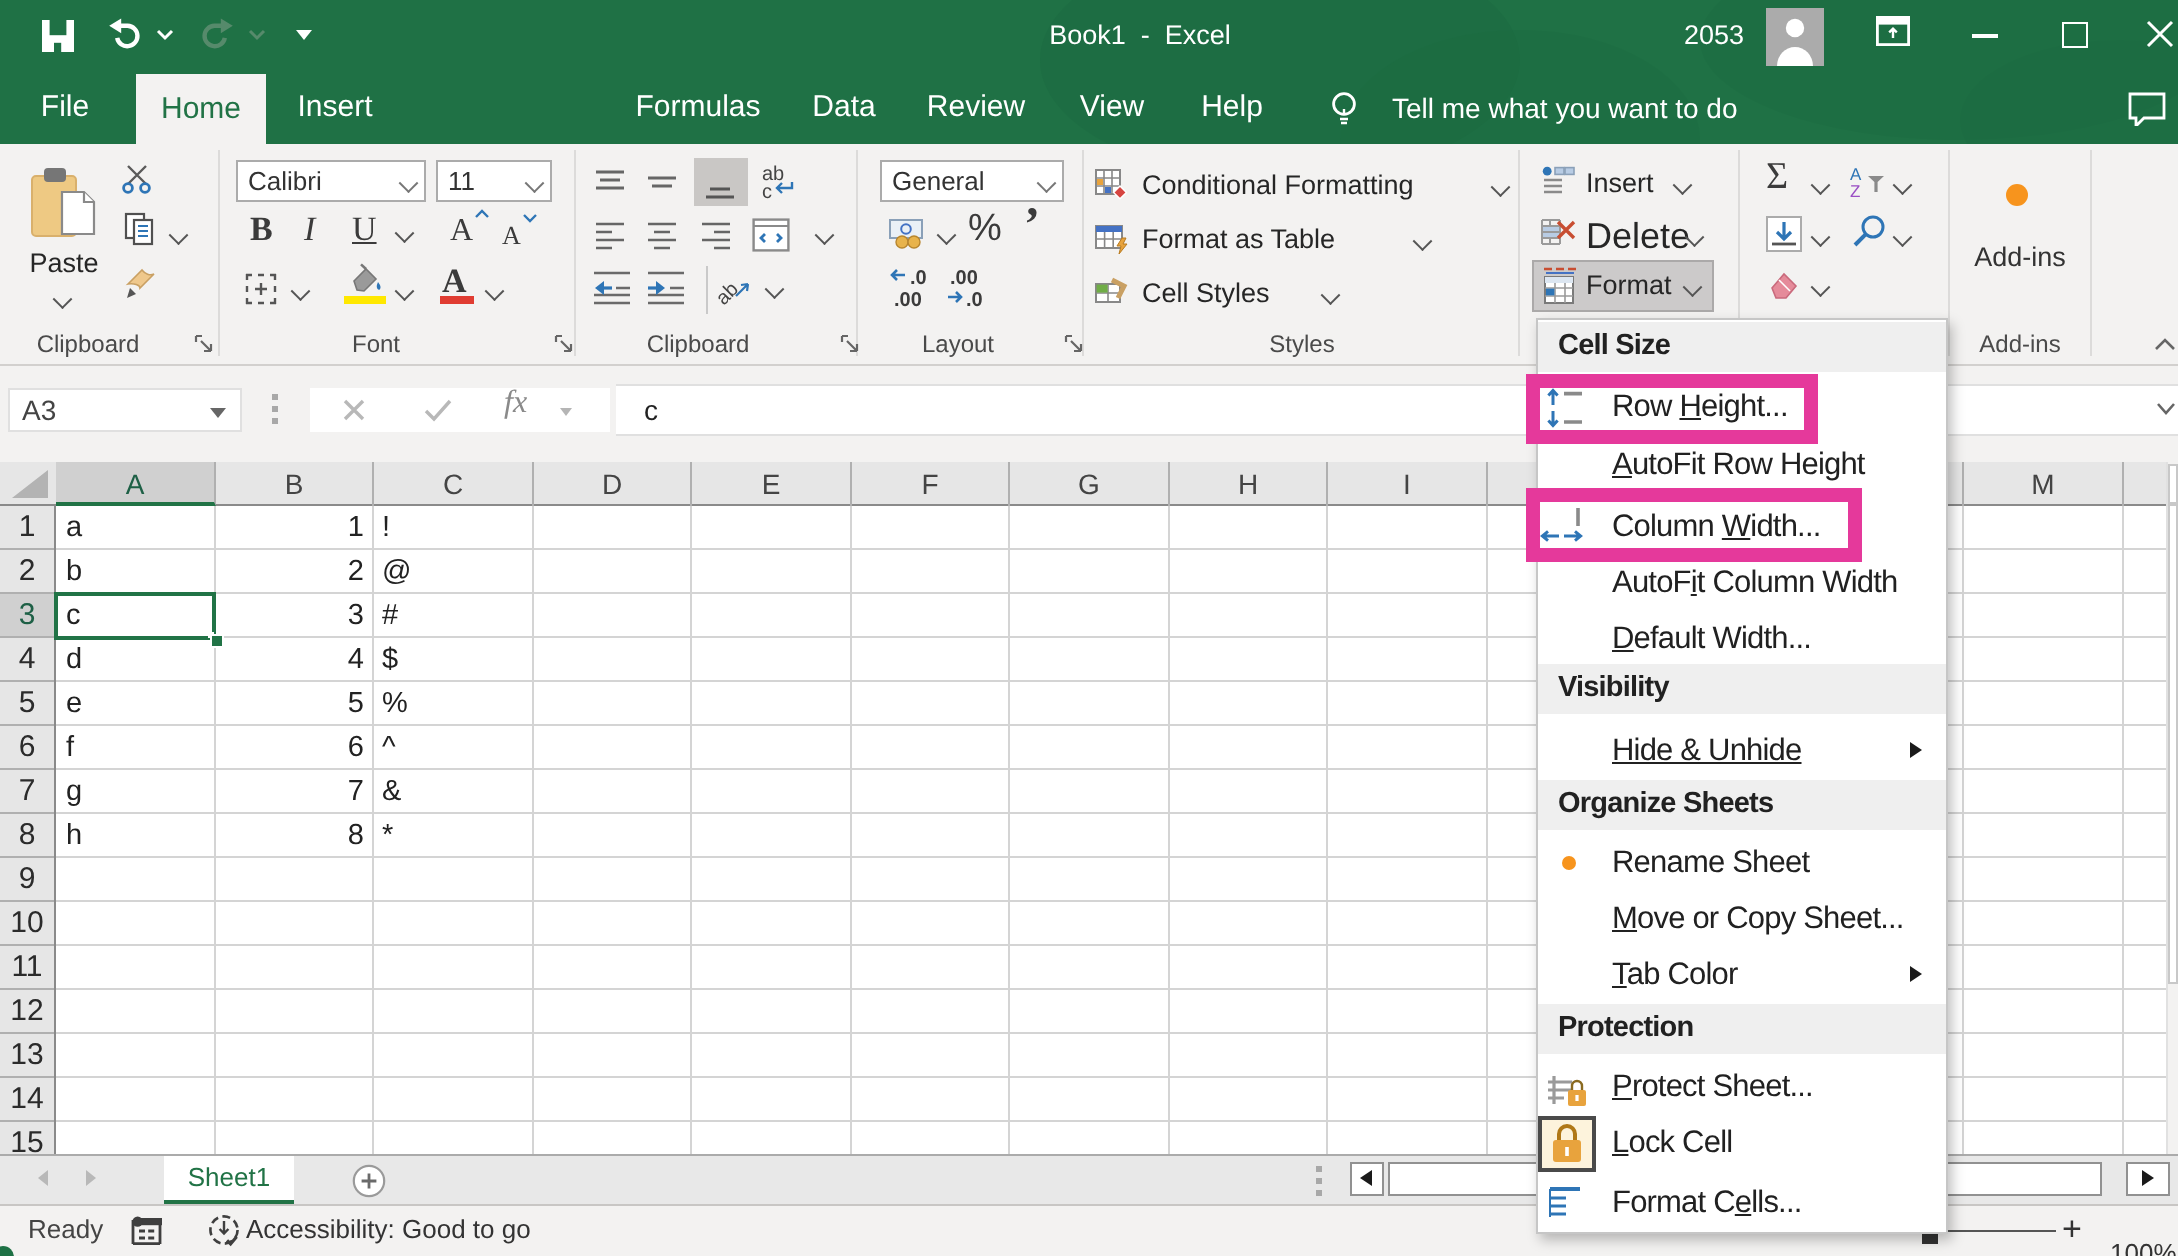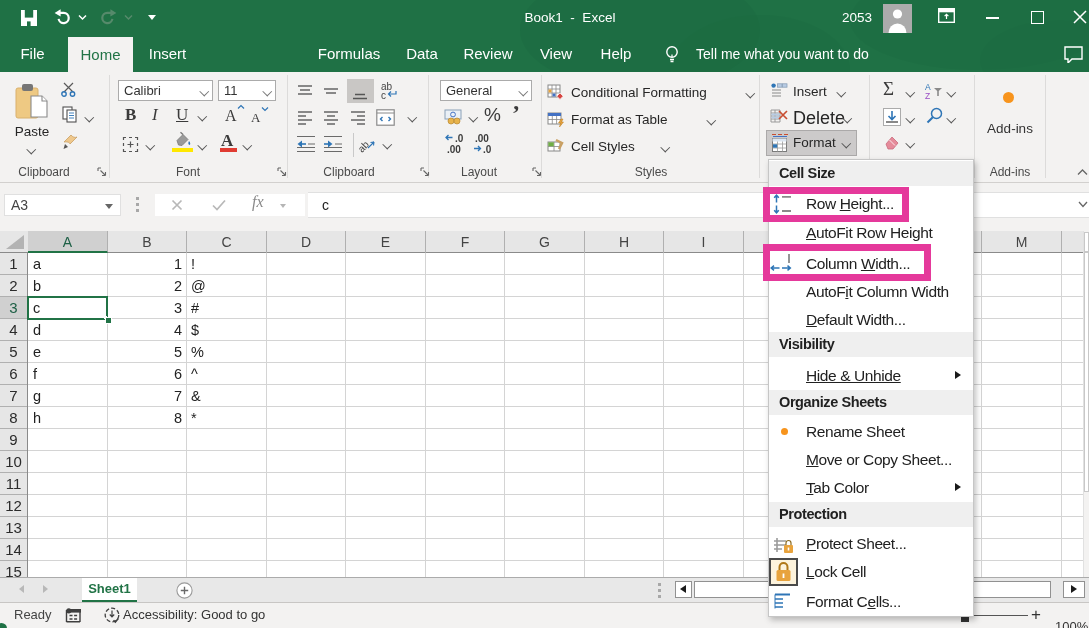--- a/index.html
+++ b/index.html
@@ -485,21 +485,21 @@
   <div class="abs" style="left:104px;top:316px;width:3px;height:3px;background:#fff;"></div>
   <div class="abs" style="left:105px;top:317px;width:5px;height:5px;background:#217346;border:1px solid #fff;"></div>
 
   <div class="abs" style="left:1083px;top:231px;width:6px;height:346px;background:#F3F2F1;border-left:1px solid #E1E1E1;box-sizing:border-box;"></div>
   <div class="abs" style="left:1084px;top:232px;width:5px;height:20px;background:#fff;border:1px solid #C8C8C8;box-sizing:border-box;"></div>
   <div class="abs" style="left:1084px;top:252px;width:5px;height:240px;background:#fff;border:1px solid #C8C8C8;box-sizing:border-box;"></div>
 
   <div class="abs" style="left:0;top:577px;width:1089px;height:25px;background:#E8E8E8;border-top:1px solid #ABABAB;box-sizing:border-box;"></div>
   <div class="abs" style="left:19px;top:585px;width:0;height:0;border-top:4.5px solid transparent;border-bottom:4.5px solid transparent;border-right:5.5px solid #B8B8B8;"></div>
   <div class="abs" style="left:43px;top:585px;width:0;height:0;border-top:4.5px solid transparent;border-bottom:4.5px solid transparent;border-left:5.5px solid #B8B8B8;"></div>
-  <div class="abs" style="left:82px;top:578px;width:55px;height:24px;background:#fff;border-bottom:2.5px solid #217346;box-sizing:border-box;text-align:center;line-height:22px;font-size:13px;font-weight:bold;color:#217346;">Sheet1</div>
+  <div class="abs" style="left:82px;top:578px;width:65px;height:24px;background:#fff;border-bottom:2.5px solid #217346;box-sizing:border-box;text-align:center;line-height:22px;font-size:13px;font-weight:normal;color:#217346;">Sheet1</div>
   <svg class="abs" style="left:176px;top:582px" width="17" height="17" viewBox="0 0 17 17">
     <circle cx="8.5" cy="8.5" r="7.6" fill="#fff" stroke="#9a9a9a" stroke-width="1.1"></circle>
     <path d="M8.5 4.8 v7.4 M4.8 8.5 h7.4" stroke="#6a6a6a" stroke-width="1.4"></path>
   </svg>
   <div class="abs" style="left:658px;top:583px;width:3px;height:3px;background:#A8A8A8;box-shadow:0 6px 0 #A8A8A8,0 12px 0 #A8A8A8;"></div>
   <div class="abs" style="left:675px;top:581px;width:17px;height:17px;background:#fff;border:1px solid #919191;box-sizing:border-box;"></div>
   <div class="abs" style="left:680px;top:585px;width:0;height:0;border-top:4.5px solid transparent;border-bottom:4.5px solid transparent;border-right:6px solid #1a1a1a;"></div>
   <div class="abs" style="left:694px;top:581px;width:357px;height:17px;background:#fff;border:1px solid #919191;box-sizing:border-box;"></div>
   <div class="abs" style="left:1063px;top:581px;width:22px;height:17px;background:#fff;border:1px solid #919191;box-sizing:border-box;"></div>
   <div class="abs" style="left:1071px;top:585px;width:0;height:0;border-top:4.5px solid transparent;border-bottom:4.5px solid transparent;border-left:6px solid #1a1a1a;"></div>

